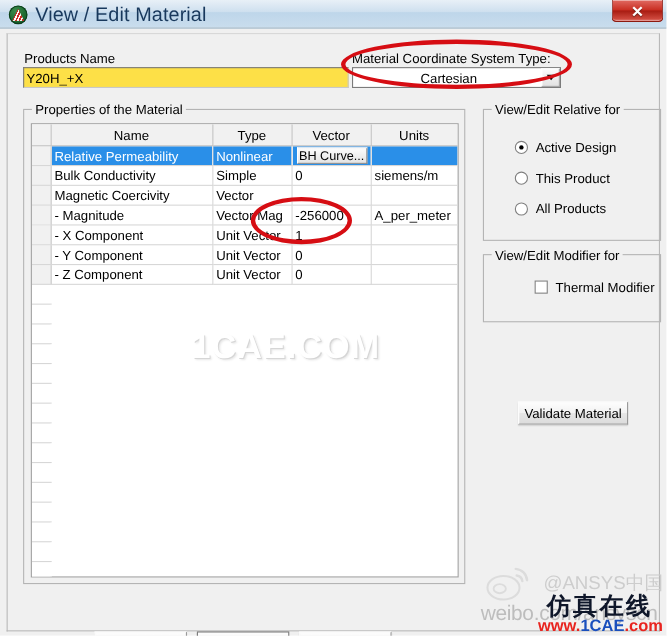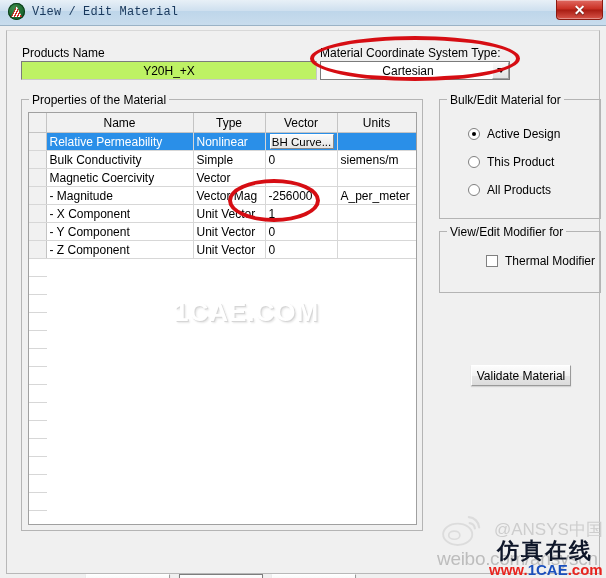--- a/index.html
+++ b/index.html
@@ -56,25 +56,24 @@
     position: absolute;
     left: 3px; top: 3px;
     width: 11px; height: 11px;
     background:
       repeating-linear-gradient(115deg,
         #ffffff 0px, #ffffff 1.4px,
         #cf2b26 1.4px, #cf2b26 2.8px);
     clip-path: polygon(50% 0%, 100% 100%, 0% 100%);
   }
   #title-text {
-    font-size: 12px;
+    font-size: 18px;
     color: #18385c;
     white-space: nowrap;
     letter-spacing: 0.1px;
-    font-family: Liberation Mono, monospace;
   }
   #close-button {
     position: absolute;
     right: 3px; top: 0px;
     width: 47px; height: 20px;
     background: linear-gradient(to bottom, #e06a62 0%, #c92e22 48%, #a81c12 52%, #d85449 100%);
     border: 1px solid #8c1a10;
     border-top: none;
     border-radius: 0 0 4px 4px;
     box-shadow: inset 0 -1px 0 rgba(255,255,255,.35), inset 0 1px 0 rgba(255,255,255,.45);
@@ -106,32 +105,31 @@
   
   #mat-name-label {
     position: absolute;
     left: 15px; top: 15px;
     font-size: 12px;
   }
   #mat-name-input {
     position: absolute;
     left: 14px; top: 30px;
     width: 296px; height: 19px;
-    background: #bef264;
+    background: #fde047;
     border: 1px solid #7b7b7b;
     border-right-color: #c8c8c8;
     border-bottom-color: #c8c8c8;
     box-sizing: border-box;
     font-family: "Liberation Sans", sans-serif;
     font-size: 12px;
     padding: 0 2px;
     line-height: 17px;
     color: #000;
     outline: none;
-    text-align: center;
   }
 
   
   #cs-label {
     position: absolute;
     left: 313px; top: 15px;
     font-size: 12px;
   }
   #cs-combo {
     position: absolute;
@@ -359,21 +357,21 @@
     box-sizing: border-box;
     pointer-events: none;
   }
   #annot-cs    { left: 310px; top: 36px;  width: 210px; height: 45px; }
   #annot-value { left: 228px; top: 179px; width: 92px;  height: 43px; }
 
   
   #wm-center {
     position: absolute;
     left: 167px; top: 266px;
-    font-size: 26px;
+    font-size: 31px;
     font-weight: bold;
     letter-spacing: 1px;
     color: #ffffff;
     text-shadow:
        1px 1px 0 #d6d6d6,
        2px 2px 2px rgba(0,0,0,.10);
     pointer-events: none;
     white-space: nowrap;
   }
   #wm-weibo-icon {
@@ -624,21 +622,21 @@
                 <td style="border: none;">&nbsp;</td>
                 <td style="border: none;">&nbsp;</td>
                 <td style="border: none;">&nbsp;</td>
               </tr>
             </tbody>
         </table>
       </div>
     </div>
 
     <div class="groupbox" id="gb-viewedit">
-      <span class="gb-title">Bulk/Edit Material for</span>
+      <span class="gb-title">View/Edit Relative for</span>
 
       <div class="radio-row" style="left:28px; top:27px;">
         <span class="radio-mark checked"></span>
         <span>Active Design</span>
       </div>
       <div class="radio-row" style="left:28px; top:55px;">
         <span class="radio-mark"></span>
         <span>This Product</span>
       </div>
       <div class="radio-row" style="left:28px; top:83px;">

